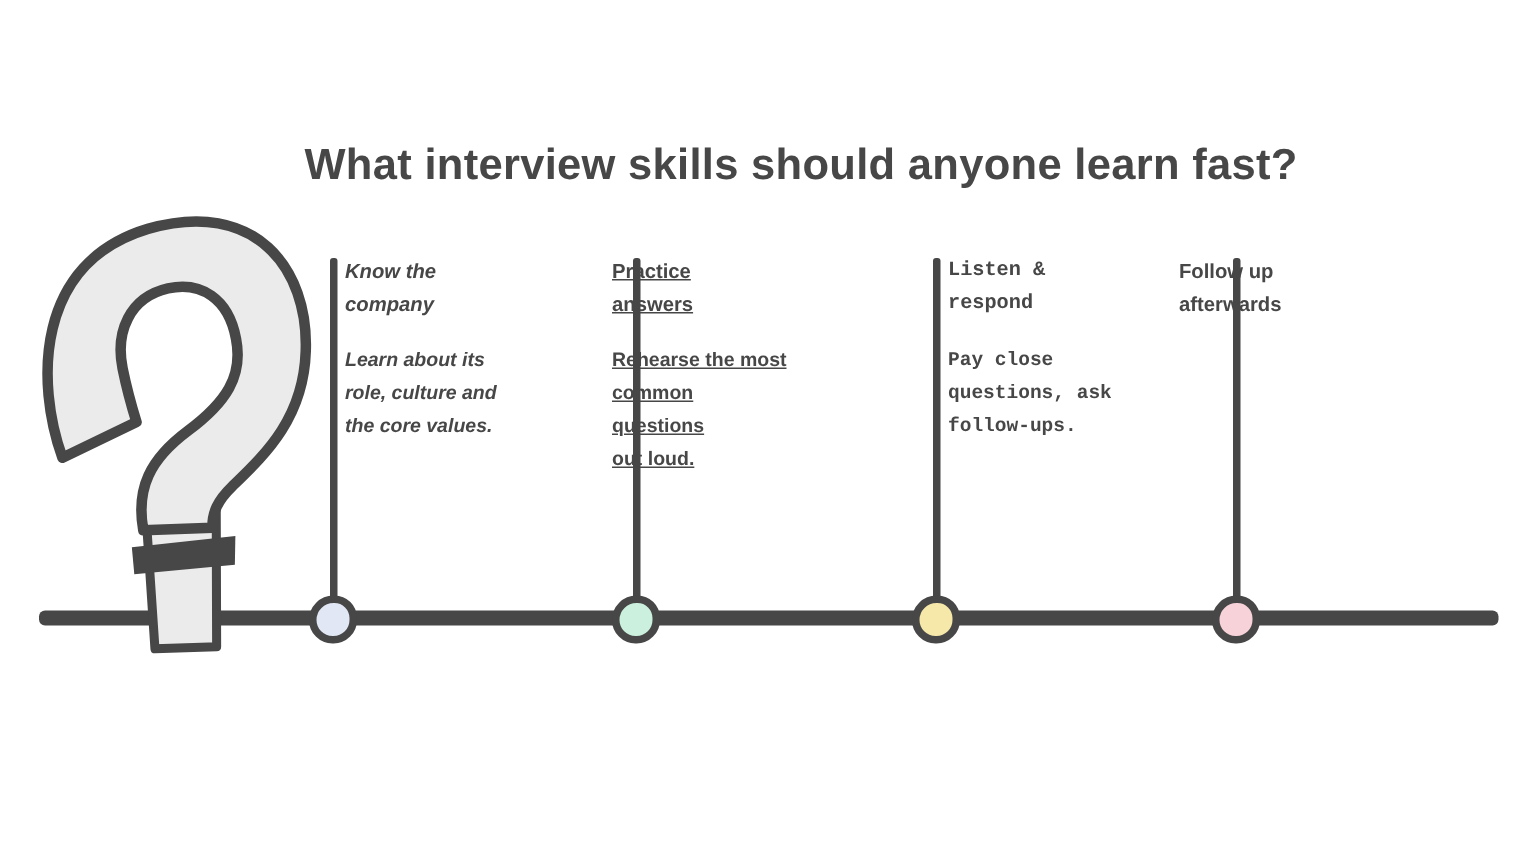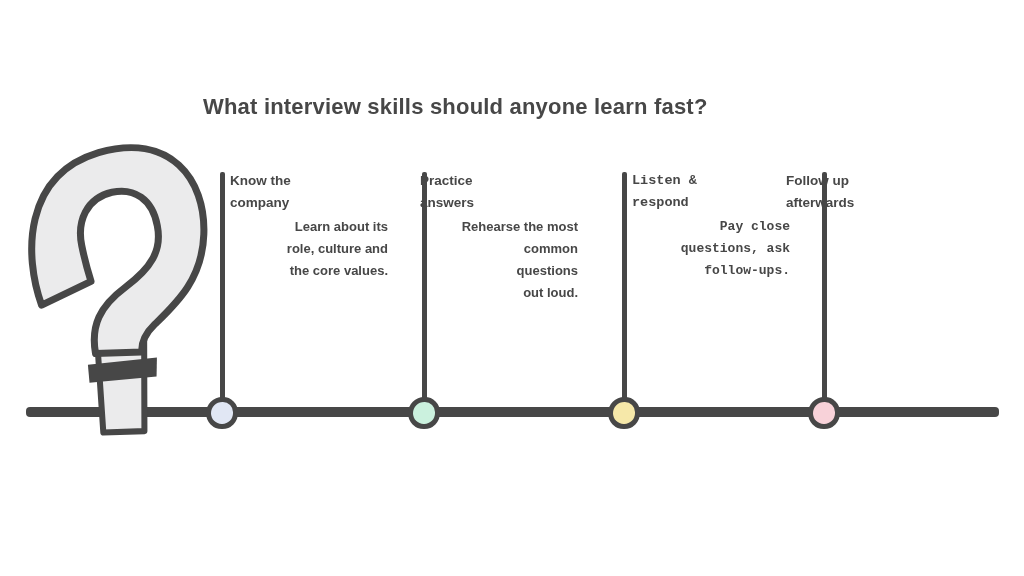--- a/index.html
+++ b/index.html
@@ -8,21 +8,21 @@
     background:#ffffff;
     font-family:"Liberation Sans", sans-serif;
     position:relative;
     overflow:hidden;
   }
   #stage{position:absolute;inset:0;width:1024px;height:576px;}
 
   .title{
     position:absolute;
     left:203px;top:94px;
-    font-size:22px;
+    font-size:29px;
     font-weight:bold;
     letter-spacing:.2px;
     color:var(--ink);
     white-space:nowrap;
   }
 
   .timeline-bar{
     position:absolute;
     left:26px;top:407px;
     width:973px;height:10px;
@@ -64,26 +64,25 @@
     color:var(--ink);
     z-index:2;
   }
   .step-heading{
     font-size:13.5px;
     font-weight:bold;
     line-height:22px;
     white-space:pre-line;
   }
   .step-body{
-    margin-top:2px;
+    margin-top:15px;
     font-size:13px;
     font-weight:bold;
     line-height:22px;
     white-space:pre-line;
-    text-align:right;
   }
 </style>
 </head>
 <body style="--ink: #474747; background: rgb(255, 255, 255);">
 
 <div id="stage">
 
   <div class="title">What interview skills should anyone learn fast?</div>
 
   <svg class="qmark" viewBox="0 0 185 295" aria-hidden="true">
@@ -106,30 +105,30 @@
 
       <path d="M 60,221 L 129,216 L 128,235 L 61,239 Z" fill="#474747"></path>
     </g>
   </svg>
 
   <div class="timeline-bar"></div>
 
   <div id="steps">
       <div class="step-line" style="left: 219.5px;"></div>
       <div class="step-dot" style="left: 206px; background: rgb(225, 231, 244);"></div>
-      <div class="step-text" style="left: 230px;">
+      <div class="step-text" style="left: 230px; font-style: italic;">
         <div class="step-heading">Know the
 company</div>
         <div class="step-body">Learn about its
 role, culture and
 the core values.</div>
       </div>
       <div class="step-line" style="left: 421.5px;"></div>
       <div class="step-dot" style="left: 408px; background: rgb(203, 241, 222);"></div>
-      <div class="step-text" style="left: 420px;">
+      <div class="step-text" style="left: 408px; text-decoration: underline;">
         <div class="step-heading">Practice
 answers</div>
         <div class="step-body">Rehearse the most
 common
 questions
 out loud.</div>
       </div>
       <div class="step-line" style="left: 621.5px;"></div>
       <div class="step-dot" style="left: 608px; background: rgb(246, 232, 169);"></div>
       <div class="step-text" style="left: 632px; font-family: Liberation Mono, monospace;">

